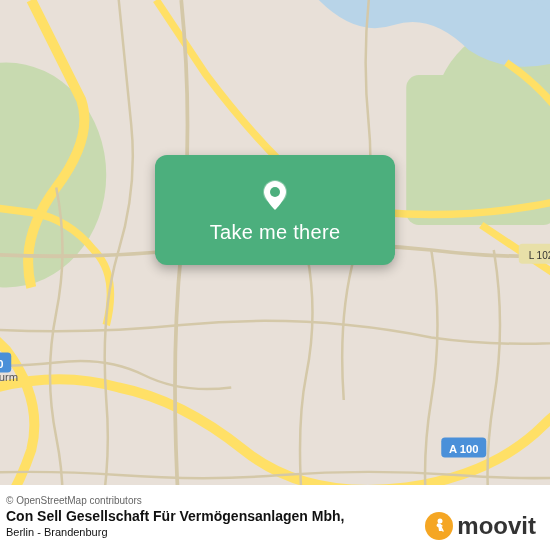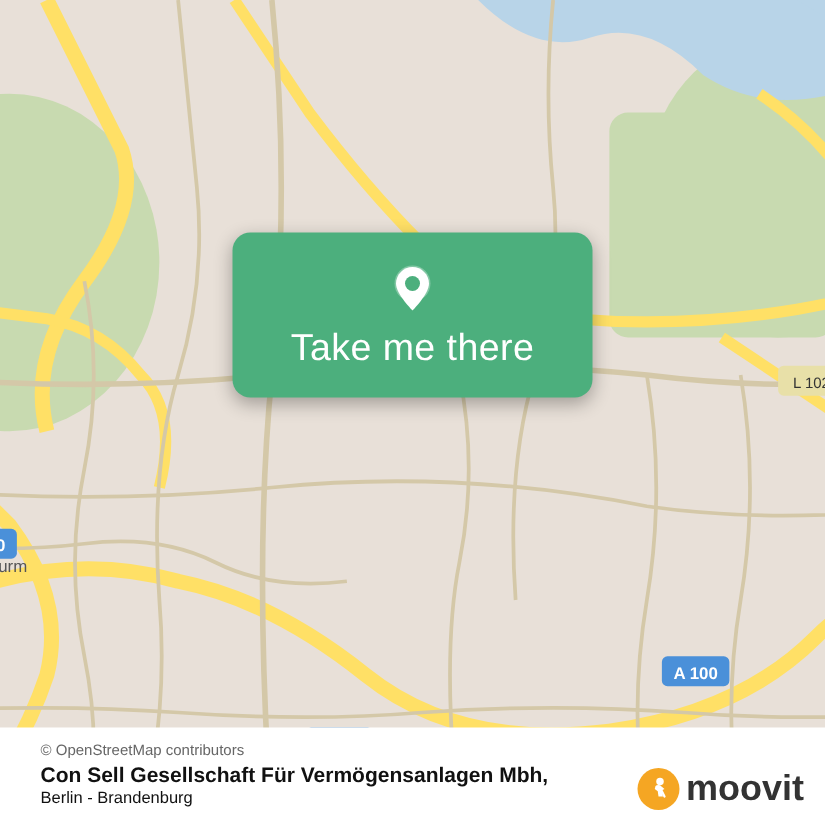--- a/index.html
+++ b/index.html
@@ -44,32 +44,32 @@
       gap: 8px;
     }
 
     #take-me-there-btn .pin-icon {
       width: 36px;
       height: 36px;
     }
 
     #take-me-there-btn .btn-label {
       color: white;
-      font-size: 25px;
+      font-size: 20px;
       font-weight: 500;
       letter-spacing: 0.3px;
     }
 
     
     #bottom-bar {
       position: absolute;
       bottom: 0; left: 0;
       width: 100%;
       background: white;
-      padding: 10px 14px 12px 27px;
+      padding: 10px 14px 12px 6px;
       display: flex;
       flex-direction: column;
       gap: 2px;
     }
 
     #attribution {
       font-size: 10px;
       color: #666;
     }
 

